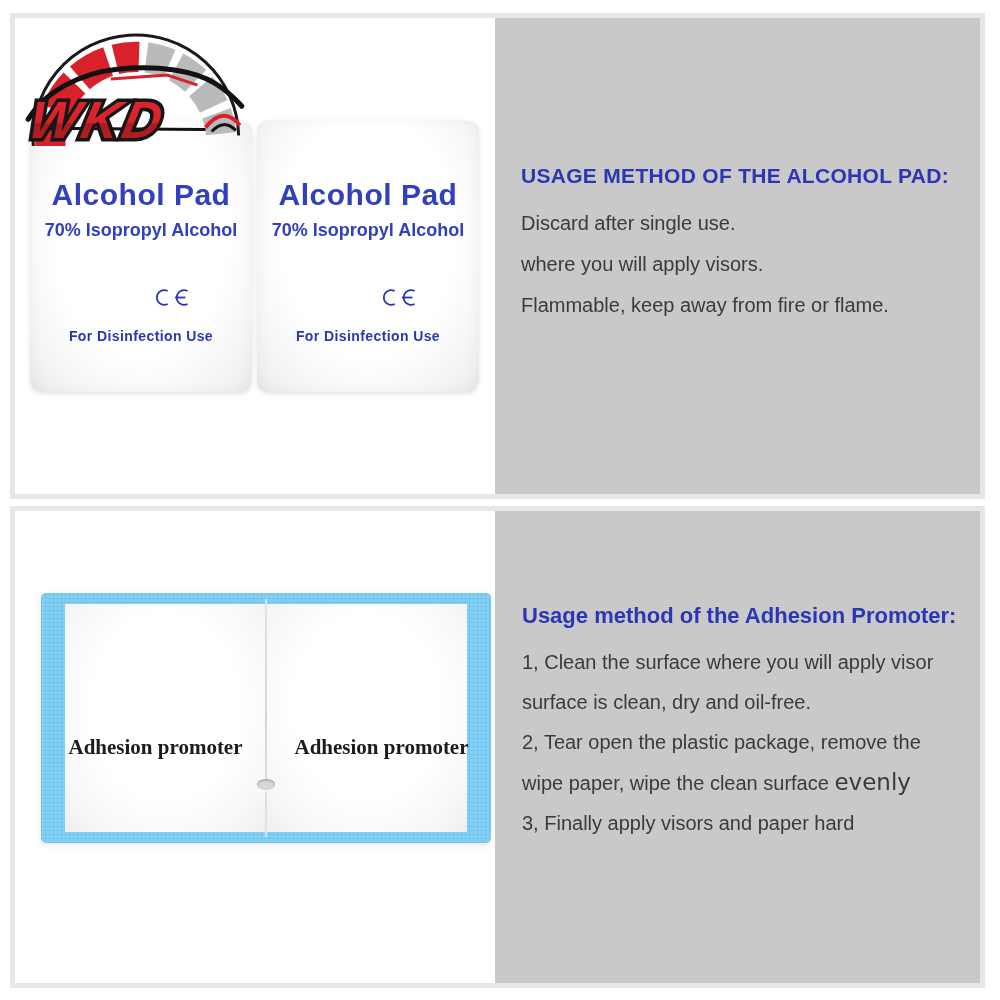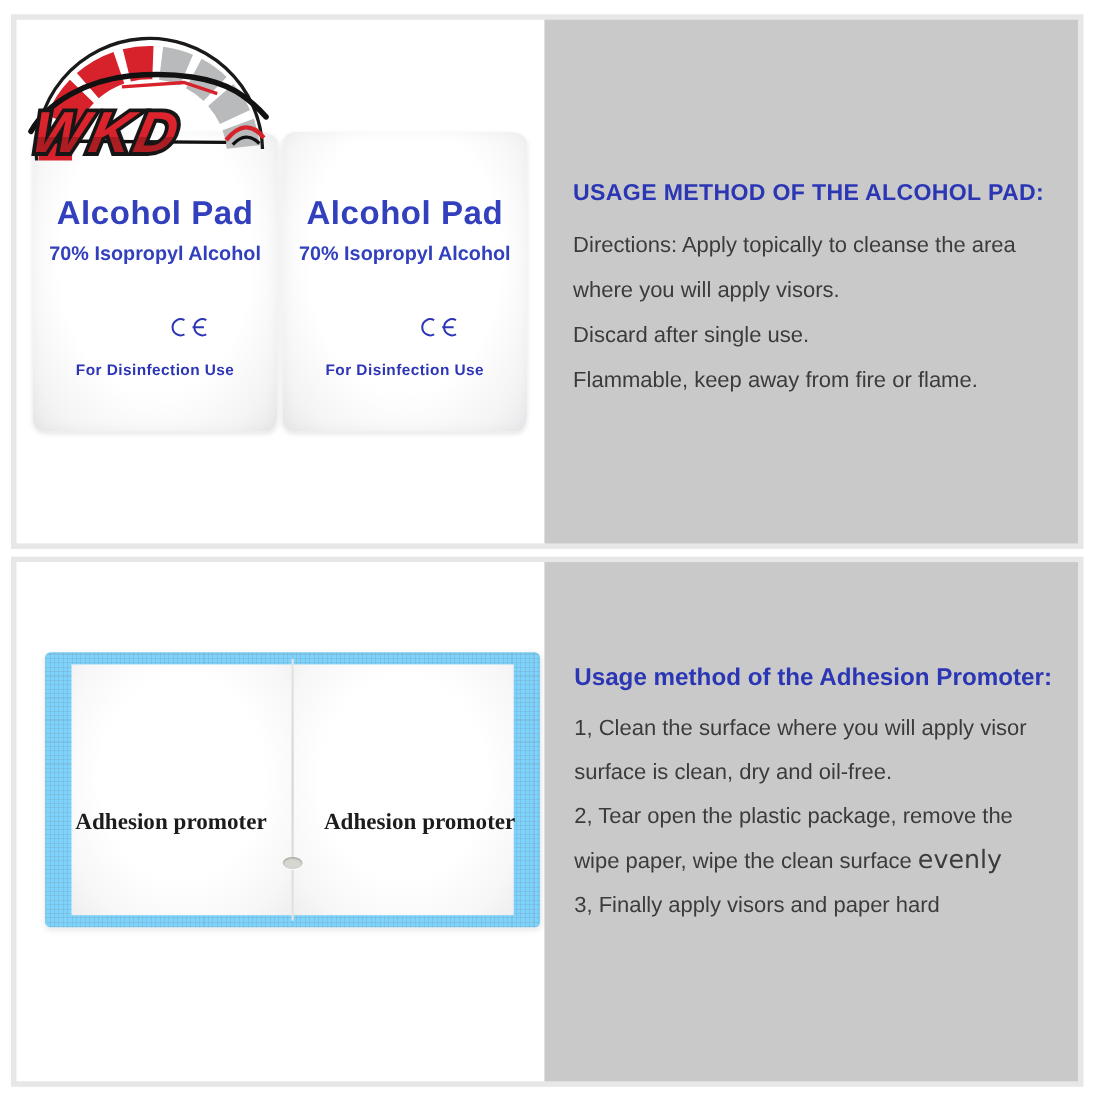--- a/index.html
+++ b/index.html
@@ -139,23 +139,22 @@
           </div>
           <div class="pad-use">For Disinfection Use</div>
         </div>
 
       </div>
     </div>
 
     <div class="panel-right">
       <h2 class="usage-heading" id="usage1-heading">USAGE METHOD OF THE ALCOHOL PAD:</h2>
       <div class="usage-body" id="usage1-body">
-        <p>Directions: Apply topically to cleanse the area</p>
+        <p>Discard after single use.</p>
         <p>where you will apply visors.</p>
-        <p>Discard after single use.</p>
         <p>Flammable, keep away from fire or flame.</p>
       </div>
     </div>
   </div>
 </div>
 
 <div class="panel" id="panel-bottom">
   <div class="panel-inner">
     <div class="panel-left">
       <div class="sachet">

